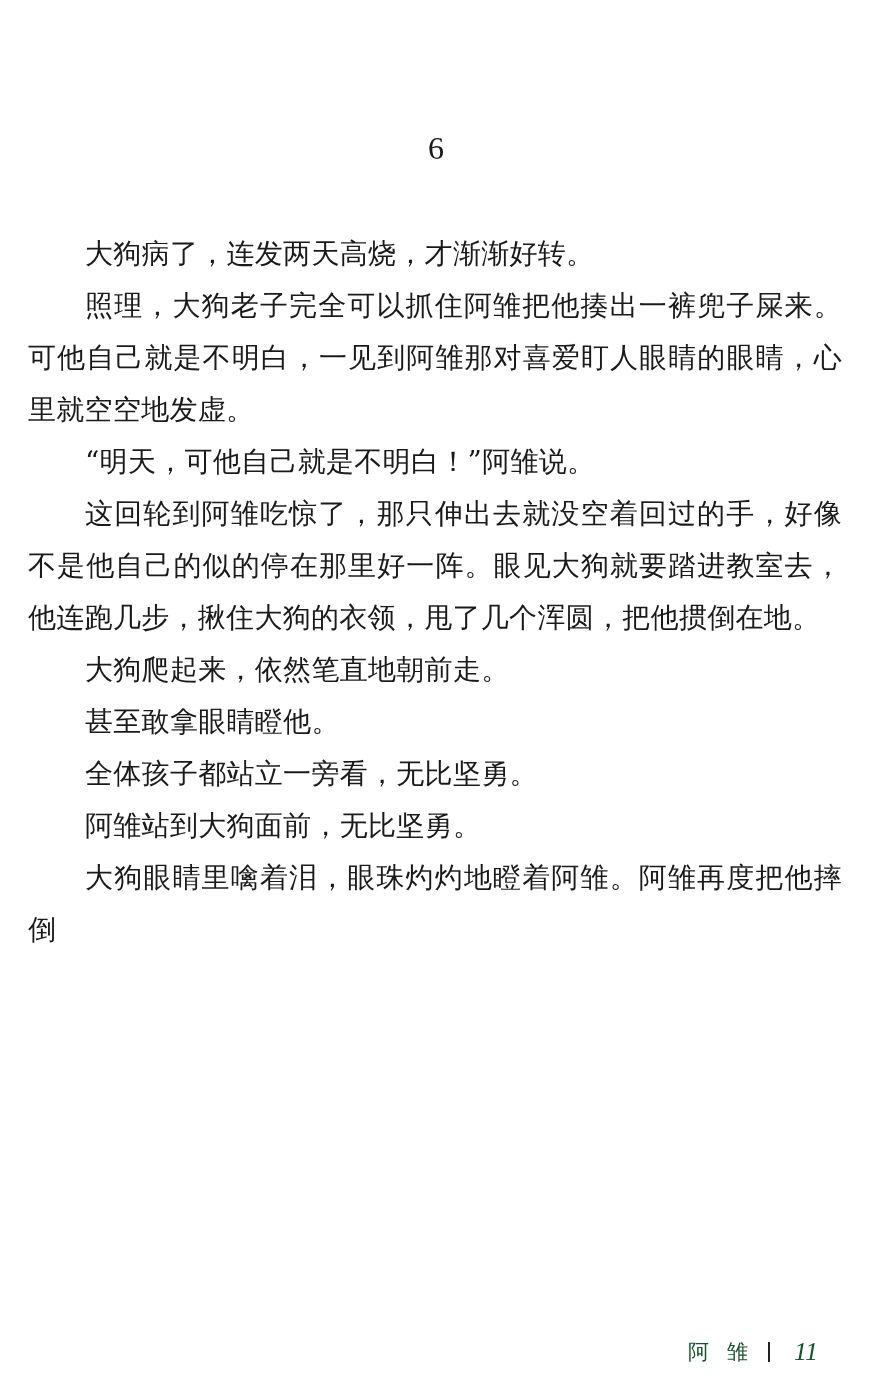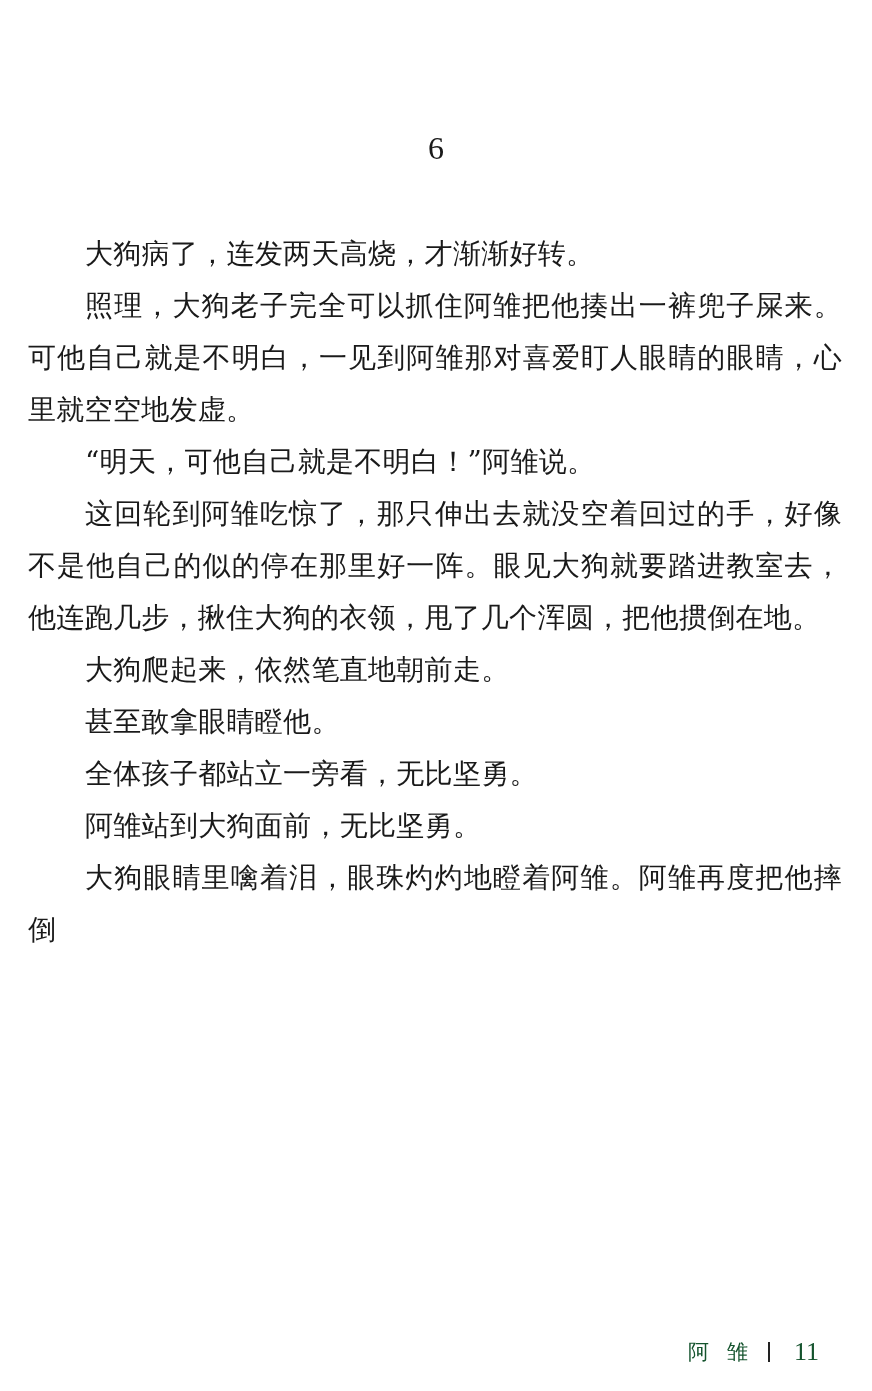--- a/index.html
+++ b/index.html
@@ -56,20 +56,21 @@
     }
     .footer-divider {
       display: inline-block;
       width: 2px;
       height: 20px;
       background: #222;
       margin: 0 24px 0 2px;
     }
     .page-number {
       font-family: "Liberation Serif", "DejaVu Serif", serif;
+      font-style: italic;
       font-size: 26px;
     }
   </style>
 </head>
 <body>
 
 <div class="chapter-number">6</div>
 
 <div class="text-block">
   <p class="para">大狗病了，连发两天高烧，才渐渐好转。</p>

